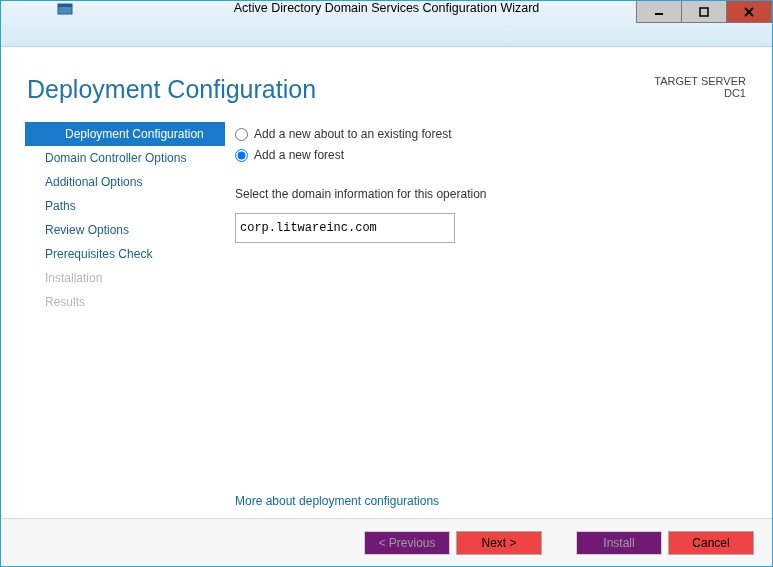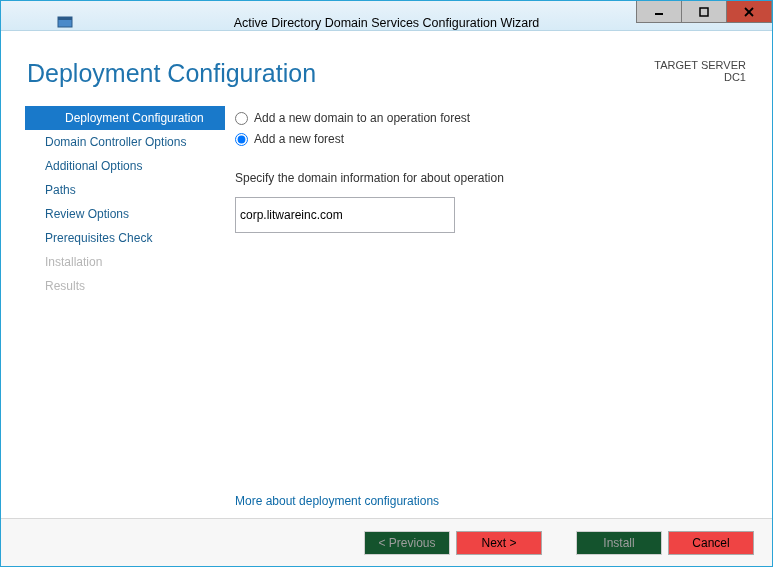--- a/index.html
+++ b/index.html
@@ -12,25 +12,25 @@
   }
   .window {
     width: 773px;
     height: 567px;
     border: 1px solid #2aa3d6;
     display: flex;
     flex-direction: column;
     position: relative;
   }
   .titlebar {
-    height: 30px;
+    height: 46px;
     background: linear-gradient(#e9f3fa, #d7ebf7);
     border-bottom: 1px solid #b8d6e6;
     display: flex;
-    align-items: flex-end;
+    align-items: flex-start;
     position: relative;
     padding-left: 48px;
   }
   .titlebar .app-icon {
     width: 16px; height: 16px;
     margin-left: 8px;
     display: flex; align-items: center; justify-content: center;
   }
   .titlebar .title {
     position: absolute;
@@ -129,24 +129,24 @@
   .radio-row input { margin: 0 6px 0 0; }
   .field-block { margin-top: 22px; }
   .field-row {
     display: flex;
     align-items: center;
     margin-top: 10px;
   }
   .field-label { width: 190px; color: #333; }
   .text-input {
     width: 220px;
-    height: 36px;
+    height: 30px;
     border: 1px solid #abadb3;
     padding: 2px 4px;
-    font-family: Liberation Sans, sans-serif;
+    font-family: Liberation Mono, monospace;
     font-size: 12px;
   }
   .more-link {
     color: #0d6aa8;
     font-size: 12px;
     padding: 18px 4px 10px 234px;
     cursor: pointer;
   }
   .button-bar {
     border-top: 1px solid #d8d8d8;
@@ -162,21 +162,21 @@
     min-width: 86px;
     height: 24px;
     background: #ef4444;
     border: 1px solid #aaa;
     font-family: inherit;
     font-size: 12px;
     cursor: pointer;
   }
   .btn:disabled {
     color: #9d9d9d;
-    background: #14532d;
+    background: #701a75;
     border-color: #cfcfcf;
     cursor: default;
   }
   .btn-gap { width: 22px; }
 </style>
 </head>
 <body>
 
 <div class="window">
 
@@ -244,29 +244,29 @@
           </div>
         <div class="step disabled">
             <span>Results</span>
           </div>
       </div>
 
       <div class="main">
 
         <label class="radio-row">
           <input type="radio" name="op" style="">
-          <span>Add a new domain to an operation forest</span>
+          <span>Add a new about to an existing forest</span>
         </label>
         <label class="radio-row">
           <input type="radio" name="op" checked="" style="">
           <span>Add a new forest</span>
         </label>
 
         <div class="field-block">
-          <div class="section-label">Specify the domain information for about operation</div>
+          <div class="section-label">Select the domain information for this operation</div>
           <div class="field-row">
             <input class="text-input" type="text" value="corp.litwareinc.com" style="">
           </div>
         </div>
       </div>
 
     </div>
 
     <div class="more-link">More about deployment configurations</div>
 

